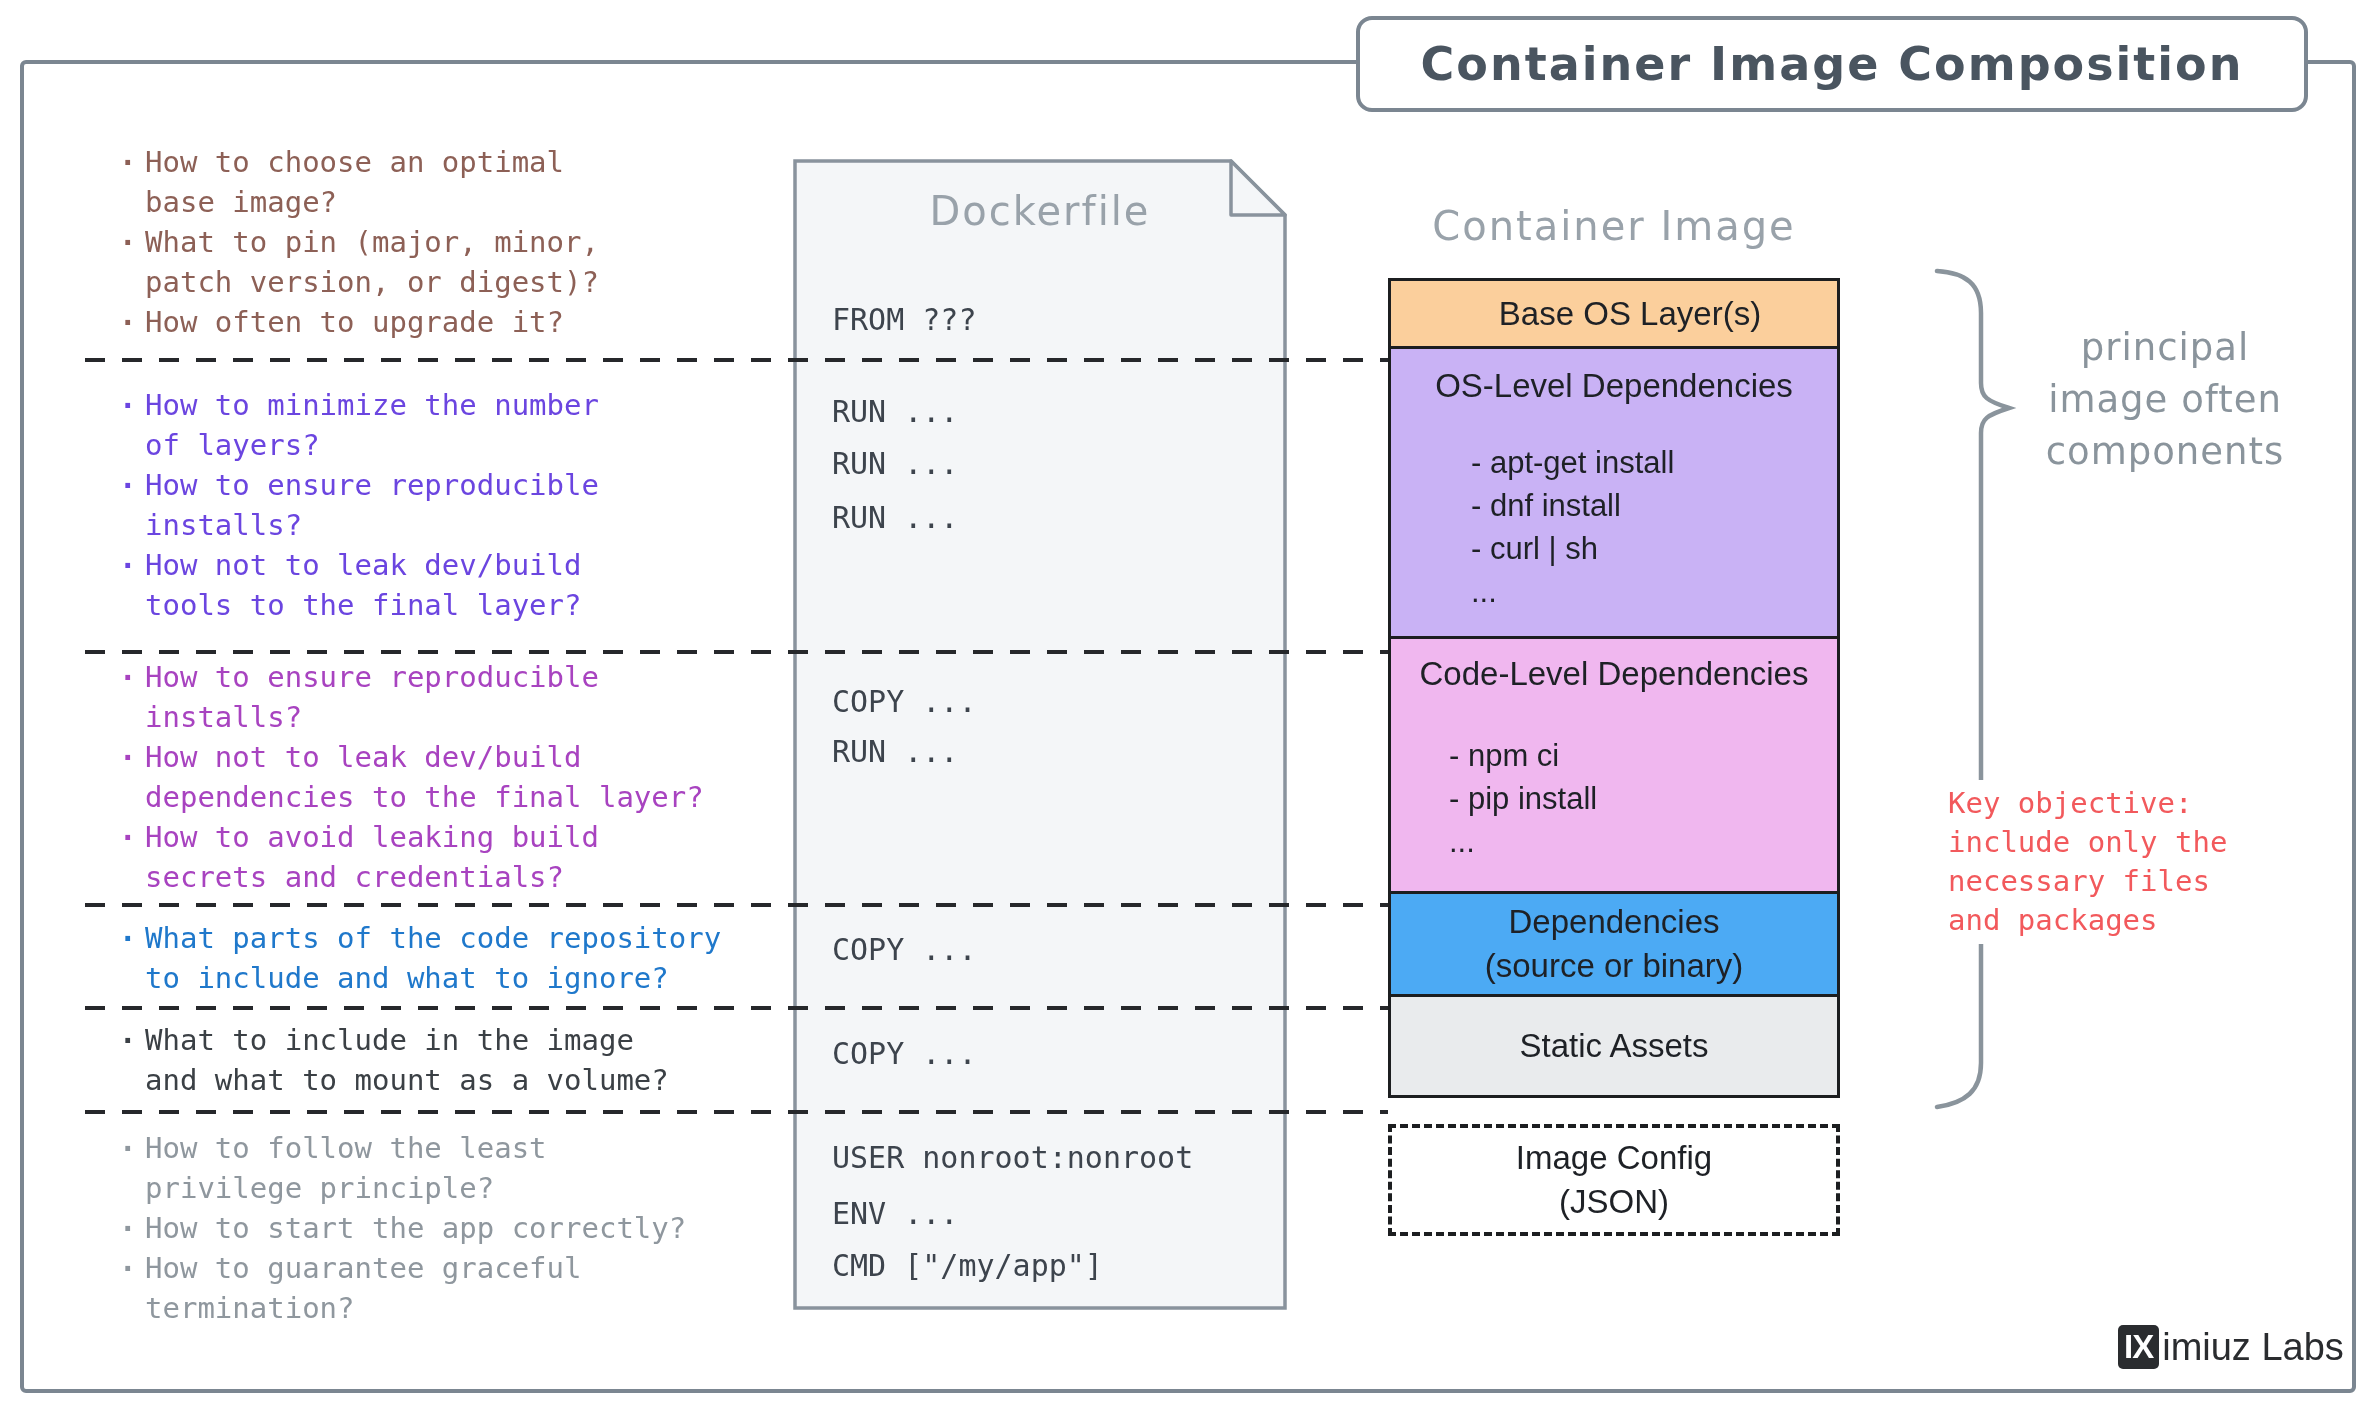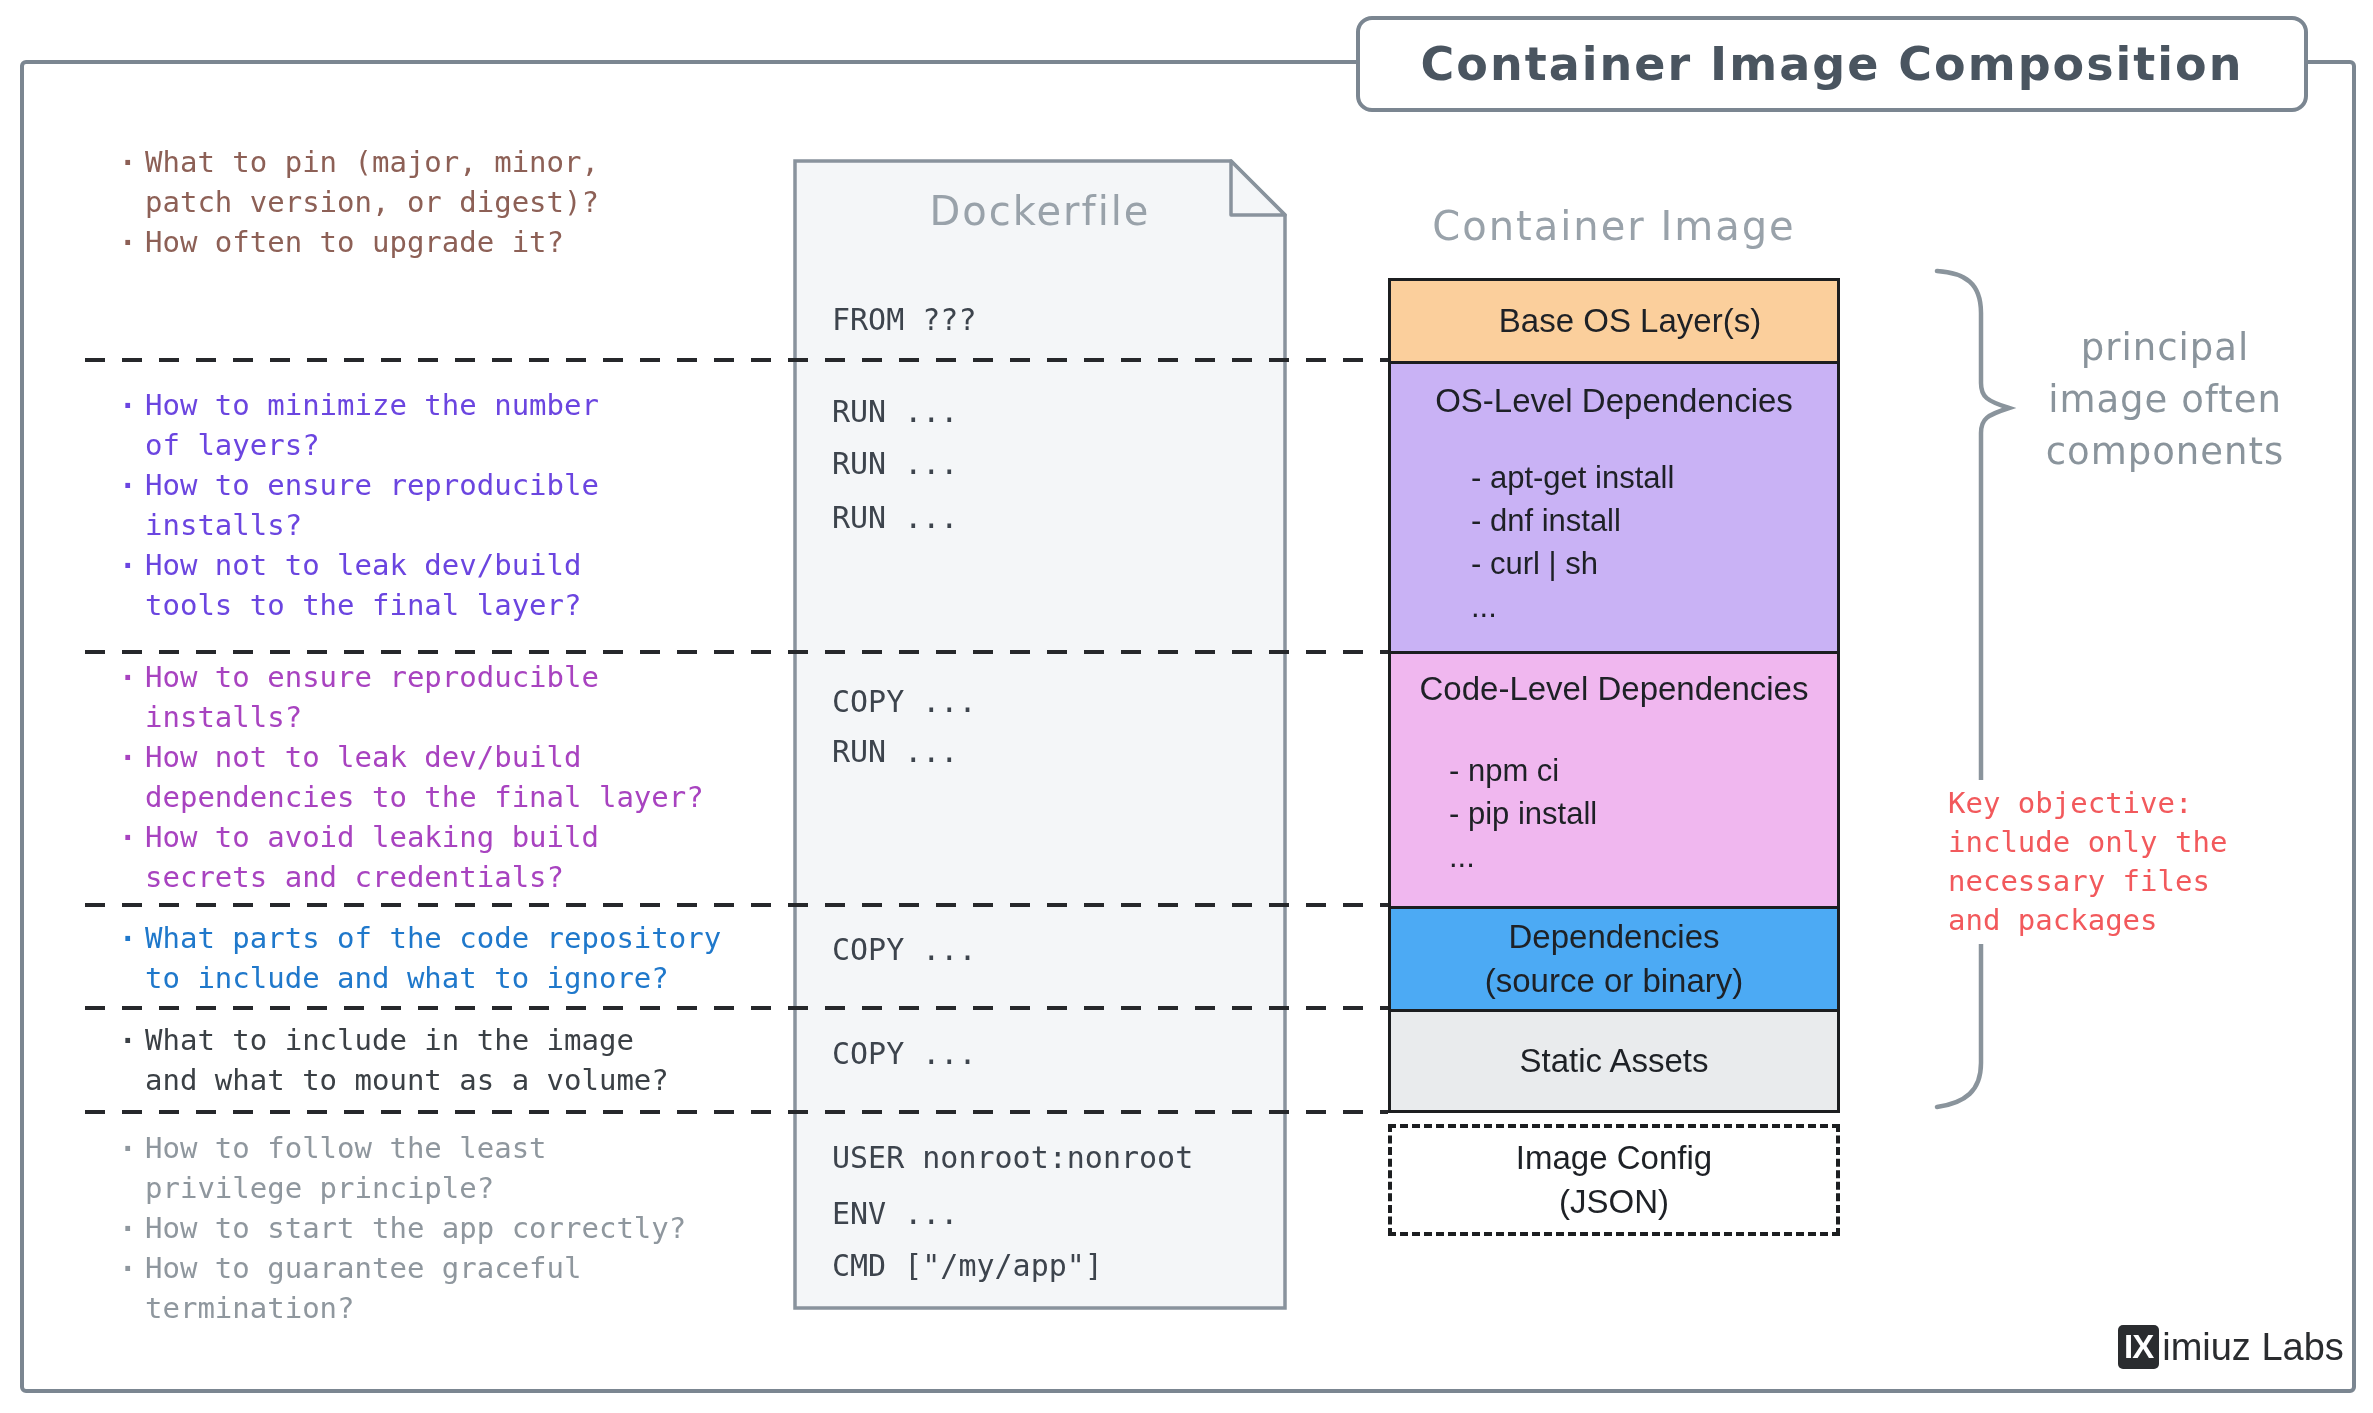--- a/index.html
+++ b/index.html
@@ -63,21 +63,21 @@
   .stack{
     position:absolute;left:1388px;top:278px;width:452px;
     border:3px solid #1c1e20;box-sizing:border-box;z-index:5;
     font-family:"Liberation Sans", sans-serif;color:#1e2126;
   }
   .layer{position:relative;box-sizing:border-box;}
   .layer + .layer{border-top:3px solid #1c1e20;}
   .layer-title{font-size:33px;text-align:center;width:100%;}
   .layer-center{display:flex;flex-direction:column;align-items:center;justify-content:center;
     white-space:pre-line;text-align:center;line-height:44px;}
-  .ly-base{height:80px;background:#fbcf9c;display:flex;align-items:center;justify-content:center;padding-left:32px;}
+  .ly-base{height:65px;background:#fbcf9c;display:flex;align-items:center;justify-content:center;padding-left:32px;}
   .ly-os{height:290px;background:#c9b2f5;}
   .ly-code{height:255px;background:#f0b7ef;}
   .ly-app{height:103px;background:#4caaf4;}
   .ly-static{height:101px;background:#e9ebed;display:flex;align-items:center;justify-content:center;}
   .ly-os .layer-title{position:absolute;top:18px;left:0;}
   .ly-code .layer-title{position:absolute;top:16px;left:0;}
   .layer-bullets{position:absolute;font-size:31px;line-height:43px;white-space:pre-line;}
   .ly-os .layer-bullets{top:92px;left:80px;}
   .ly-code .layer-bullets{top:95px;left:58px;}
   .image-config{
@@ -112,20 +112,22 @@
 
 <div class="canvas">
 
   <div class="outer-frame"></div>
 
   <div class="title-box">
     <span class="title-text">Container Image Composition</span>
   </div>
 
   <div class="q-group qg0">
+    <div class="q-item">How to choose an optimal
+base image?</div>
     <div class="q-item">What to pin (major, minor,
 patch version, or digest)?</div>
     <div class="q-item">How often to upgrade it?</div>
   </div>
   <div class="q-group qg1">
     <div class="q-item">How to minimize the number
 of layers?</div>
     <div class="q-item">How to ensure reproducible
 installs?</div>
     <div class="q-item">How not to leak dev/build

